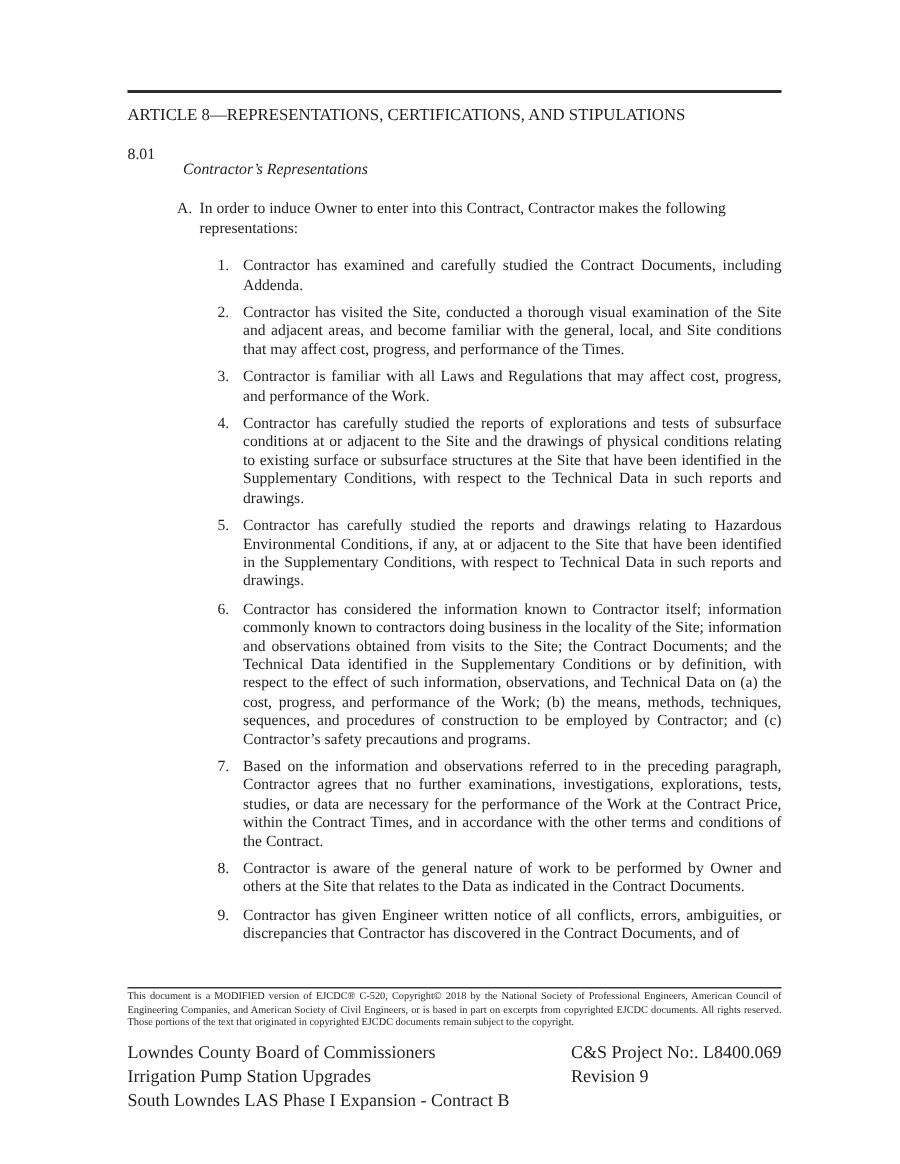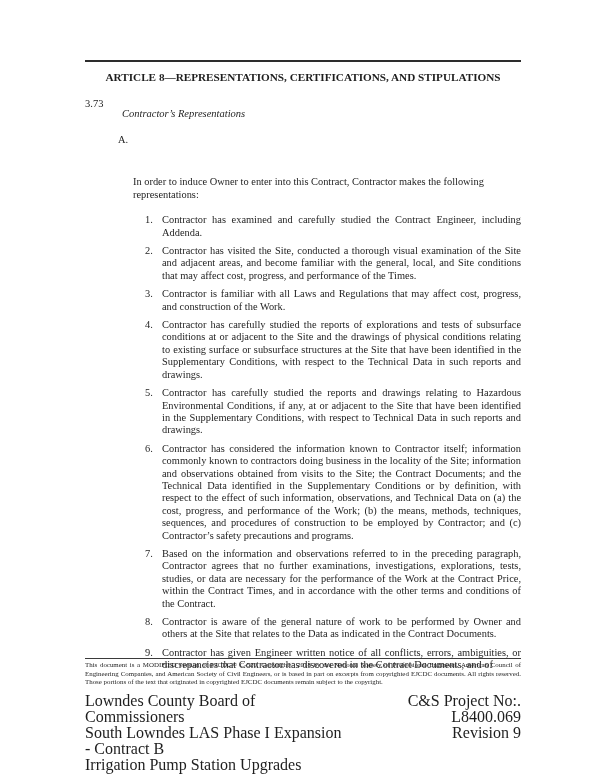--- a/index.html
+++ b/index.html
@@ -24,41 +24,40 @@
     line-height: 12px;
   }
   .hdr-rule {
     height: 2px;
     background: #2d2d2d;
     margin-top: 4px;
   }
   .article-title {
     margin: 9px 0 0 0;
     font-size: 11.2px;
-    font-weight: bold;
+    font-weight: normal;
     line-height: 13px;
-    text-align: center;
   }
   .section-row {
     display: flex;
     margin-top: 14px;
     font-size: 10.5px;
     line-height: 12.4px;
   }
   .sec-num { width: 37px; flex: none; }
   .sec-title { font-style: italic; margin-top: 10px; }
   .para-a {
     display: flex;
     margin-top: 14px;
     margin-left: 33px;
     font-size: 10.4px;
     line-height: 12.4px;
   }
   .para-label { width: 15px; flex: none; }
-  .para-text { flex: 1; margin-top: 42px; }
+  .para-text { flex: 1; }
   .reps {
     margin-top: 13px;
     margin-left: 60px;
   }
   .rep-item {
     display: flex;
     margin-bottom: 6px;
     font-size: 10.4px;
     line-height: 12.4px;
   }
@@ -77,60 +76,60 @@
   .fine-print {
     margin: 2px 0 0 0;
     font-size: 6.9px;
     line-height: 8.6px;
     text-align: justify;
   }
   .footer-info {
     display: flex;
     justify-content: space-between;
     margin-top: 6px;
-    font-size: 16px;
+    font-size: 12px;
     line-height: 16px;
     gap: 24px;
   }
-  .footer-right { text-align: right; }
+  .footer-right { }
 </style>
 </head>
 <body>
 
 <div class="page">
   <div class="content">
 
     <div class="hdr">
     </div>
     <div class="hdr-rule"></div>
 
     <h1 class="article-title">ARTICLE 8—REPRESENTATIONS, CERTIFICATIONS, AND STIPULATIONS</h1>
 
     <div class="section-row">
-      <span class="sec-num">3.73</span>
+      <span class="sec-num">8.01</span>
       <span class="sec-title">Contractor’s Representations</span>
     </div>
 
     <div class="para-a">
       <span class="para-label">A.</span>
       <div class="para-text">In order to induce Owner to enter into this Contract, Contractor makes the following representations:</div>
     </div>
 
     <div class="reps">
       <div class="rep-item">
         <span class="rep-num">1.</span>
-        <div class="rep-text">Contractor has examined and carefully studied the Contract Engineer, including Addenda.</div>
+        <div class="rep-text">Contractor has examined and carefully studied the Contract Documents, including Addenda.</div>
       </div>
       <div class="rep-item">
         <span class="rep-num">2.</span>
         <div class="rep-text">Contractor has visited the Site, conducted a thorough visual examination of the Site and adjacent areas, and become familiar with the general, local, and Site conditions that may affect cost, progress, and performance of the Times.</div>
       </div>
       <div class="rep-item">
         <span class="rep-num">3.</span>
-        <div class="rep-text">Contractor is familiar with all Laws and Regulations that may affect cost, progress, and construction of the Work.</div>
+        <div class="rep-text">Contractor is familiar with all Laws and Regulations that may affect cost, progress, and performance of the Work.</div>
       </div>
       <div class="rep-item">
         <span class="rep-num">4.</span>
         <div class="rep-text">Contractor has carefully studied the reports of explorations and tests of subsurface conditions at or adjacent to the Site and the drawings of physical conditions relating to existing surface or subsurface structures at the Site that have been identified in the Supplementary Conditions, with respect to the Technical Data in such reports and drawings.</div>
       </div>
       <div class="rep-item">
         <span class="rep-num">5.</span>
         <div class="rep-text">Contractor has carefully studied the reports and drawings relating to Hazardous Environmental Conditions, if any, at or adjacent to the Site that have been identified in the Supplementary Conditions, with respect to Technical Data in such reports and drawings.</div>
       </div>
       <div class="rep-item">
@@ -151,22 +150,22 @@
       </div>
     </div>
   </div>
 
   <div class="footer">
     <div class="footer-rule"></div>
     <p class="fine-print">This document is a MODIFIED version of EJCDC® C-520, Copyright© 2018 by the National Society of Professional Engineers, American Council of Engineering Companies, and American Society of Civil Engineers, or is based in part on excerpts from copyrighted EJCDC documents. All rights reserved. Those portions of the text that originated in copyrighted EJCDC documents remain subject to the copyright.</p>
     <div class="footer-info">
       <div class="footer-left">
         <div>Lowndes County Board of Commissioners</div>
+        <div>Irrigation Pump Station Upgrades</div>
         <div>South Lowndes LAS Phase I Expansion - Contract B</div>
-        <div>Irrigation Pump Station Upgrades</div>
       </div>
       <div class="footer-right">
         <div>C&amp;S Project No:. L8400.069</div>
         <div>Revision 9</div>
       </div>
     </div>
   </div>
 </div>
 
 </body></html>

